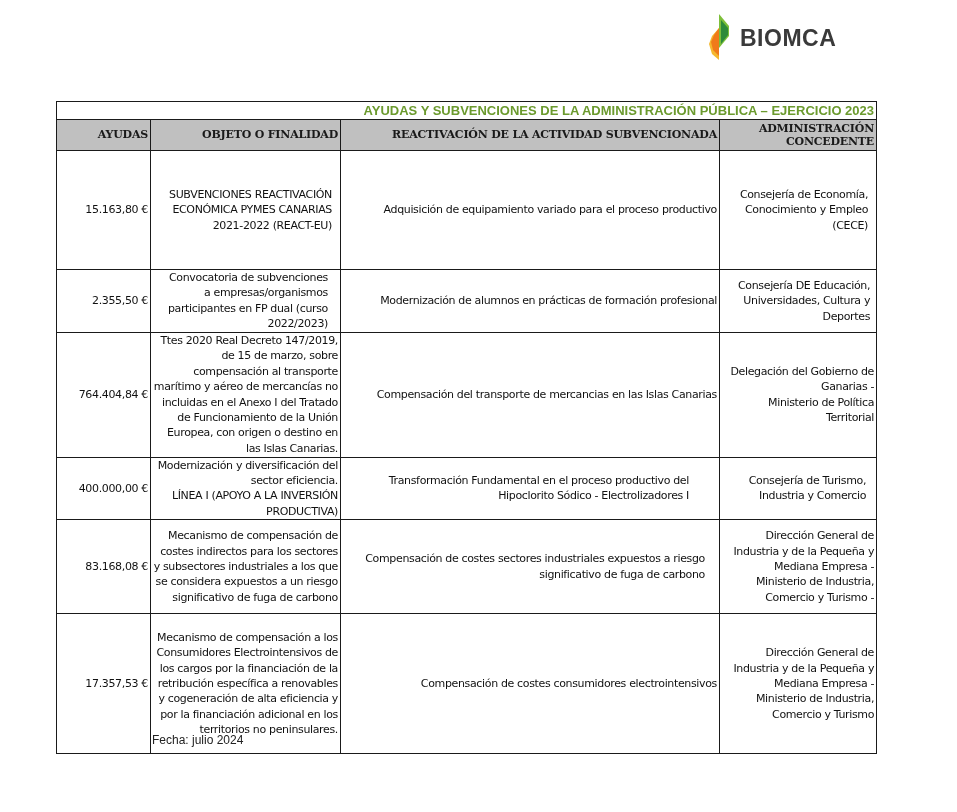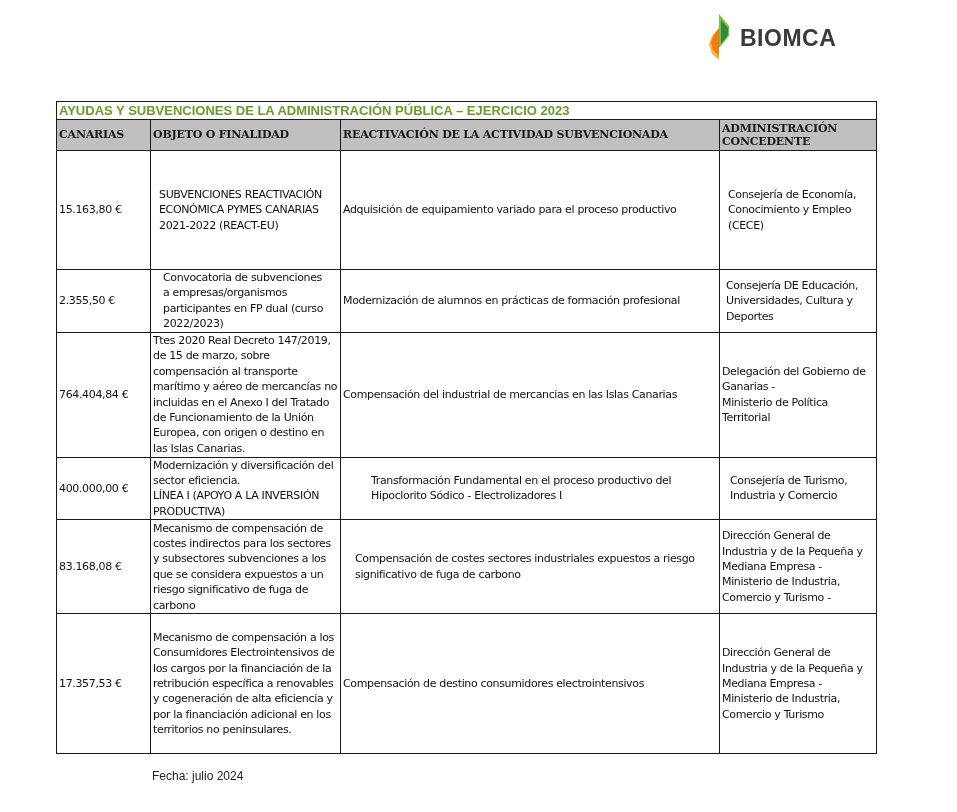--- a/index.html
+++ b/index.html
@@ -38,21 +38,21 @@
       position: absolute;
       left: 56px;
       top: 101px;
       width: 820px;
       border-collapse: collapse;
       table-layout: fixed;
     }
     table.grants td, table.grants th {
       border: 1.3px solid #1a1a1a;
       padding: 0 2px;
-      text-align: left;
+      text-align: right;
       vertical-align: middle;
       font-size: 11px;
       line-height: 15.4px;
       font-family: "DejaVu Sans", sans-serif;
       font-weight: normal;
       letter-spacing: -0.35px;
     }
     .title-cell {
       height: 17px;
       font-family: "Liberation Sans", sans-serif !important;
@@ -70,21 +70,21 @@
       font-size: 11px !important;
       line-height: 13.5px !important;
       letter-spacing: -0.2px !important;
       color: #1a1a1a;
     }
     .amount { white-space: nowrap; margin-left: 17px; }
     .pre { white-space: pre-line; }
     .footer {
       position: absolute;
       left: 152px;
-      top: 769px;
+      top: 733px;
       font-family: "Liberation Sans", sans-serif;
       font-size: 12px;
       color: #222222;
     }
   </style>
 </head>
 <body>
 
 <div class="logo">
   <span>
@@ -105,21 +105,21 @@
     <col style="width:94px">
     <col style="width:190px">
     <col style="width:379px">
     <col style="width:157px">
   </colgroup>
   <tbody>
       <tr>
     <td class="title-cell" colspan="4">AYUDAS Y SUBVENCIONES DE LA ADMINISTRACIÓN PÚBLICA – EJERCICIO 2023</td>
   </tr>
   <tr class="head-row">
-    <th>CANARIAS</th>
+    <th>AYUDAS</th>
     <th>OBJETO O FINALIDAD</th>
     <th>REACTIVACIÓN DE LA ACTIVIDAD SUBVENCIONADA</th>
     <th>ADMINISTRACIÓN CONCEDENTE</th>
   </tr>
 
   <tr style="height:119px">
     <td class="amount">15.163,80 €</td>
     <td style="padding:0 8px">SUBVENCIONES REACTIVACIÓN ECONÓMICA PYMES CANARIAS 2021-2022 (REACT-EU)</td>
     <td>Adquisición de equipamiento variado para el proceso productivo</td>
     <td style="padding:0 8px">Consejería de Economía, Conocimiento y Empleo (CECE)</td>
@@ -128,42 +128,42 @@
   <tr style="height:62px">
     <td class="amount">2.355,50 €</td>
     <td style="padding:0 12px">Convocatoria de subvenciones a empresas/organismos participantes en FP dual (curso 2022/2023)</td>
     <td>Modernización de alumnos en prácticas de formación profesional</td>
     <td style="padding:0 6px">Consejería DE Educación, Universidades, Cultura y Deportes</td>
   </tr>
 
   <tr style="height:125px">
     <td class="amount">764.404,84 €</td>
     <td>Ttes 2020 Real Decreto 147/2019, de 15 de marzo, sobre compensación al transporte marítimo y aéreo de mercancías no incluidas en el Anexo I del Tratado de Funcionamiento de la Unión Europea, con origen o destino en las Islas Canarias.</td>
-    <td>Compensación del industrial de mercancias en las Islas Canarias</td>
+    <td>Compensación del transporte de mercancias en las Islas Canarias</td>
     <td class="pre">Delegación del Gobierno de Ganarias -
 Ministerio de Política Territorial</td>
   </tr>
 
   <tr style="height:61px">
     <td class="amount">400.000,00 €</td>
     <td class="pre">Modernización y diversificación del sector eficiencia.
 LÍNEA I (APOYO A LA INVERSIÓN PRODUCTIVA)</td>
     <td style="padding:4px 30px">Transformación Fundamental en el proceso productivo del Hipoclorito Sódico - Electrolizadores I</td>
     <td style="padding:8px 10px">Consejería de Turismo, Industria y Comercio</td>
   </tr>
 
   <tr style="height:94px">
     <td class="amount">83.168,08 €</td>
-    <td>Mecanismo de compensación de costes indirectos para los sectores y subsectores subvenciones a los que se considera expuestos a un riesgo significativo de fuga de carbono</td>
+    <td>Mecanismo de compensación de costes indirectos para los sectores y subsectores industriales a los que se considera expuestos a un riesgo significativo de fuga de carbono</td>
     <td style="padding:0 14px">Compensación de costes sectores industriales expuestos a riesgo significativo de fuga de carbono</td>
     <td>Dirección General de Industria y de la Pequeña y Mediana Empresa - Ministerio de Industria, Comercio y Turismo -</td>
   </tr>
 
   <tr style="height:140px">
     <td class="amount">17.357,53 €</td>
     <td>Mecanismo de compensación a los Consumidores Electrointensivos de los cargos por la financiación de la retribución específica a renovables y cogeneración de alta eficiencia y por la financiación adicional en los territorios no peninsulares.</td>
-    <td>Compensación de destino consumidores electrointensivos</td>
+    <td>Compensación de costes consumidores electrointensivos</td>
     <td>Dirección General de Industria y de la Pequeña y Mediana Empresa - Ministerio de Industria, Comercio y Turismo</td>
   </tr>
 </tbody>
   </table>
 
 <div class="footer">Fecha: julio 2024</div>
 
 </body></html>

